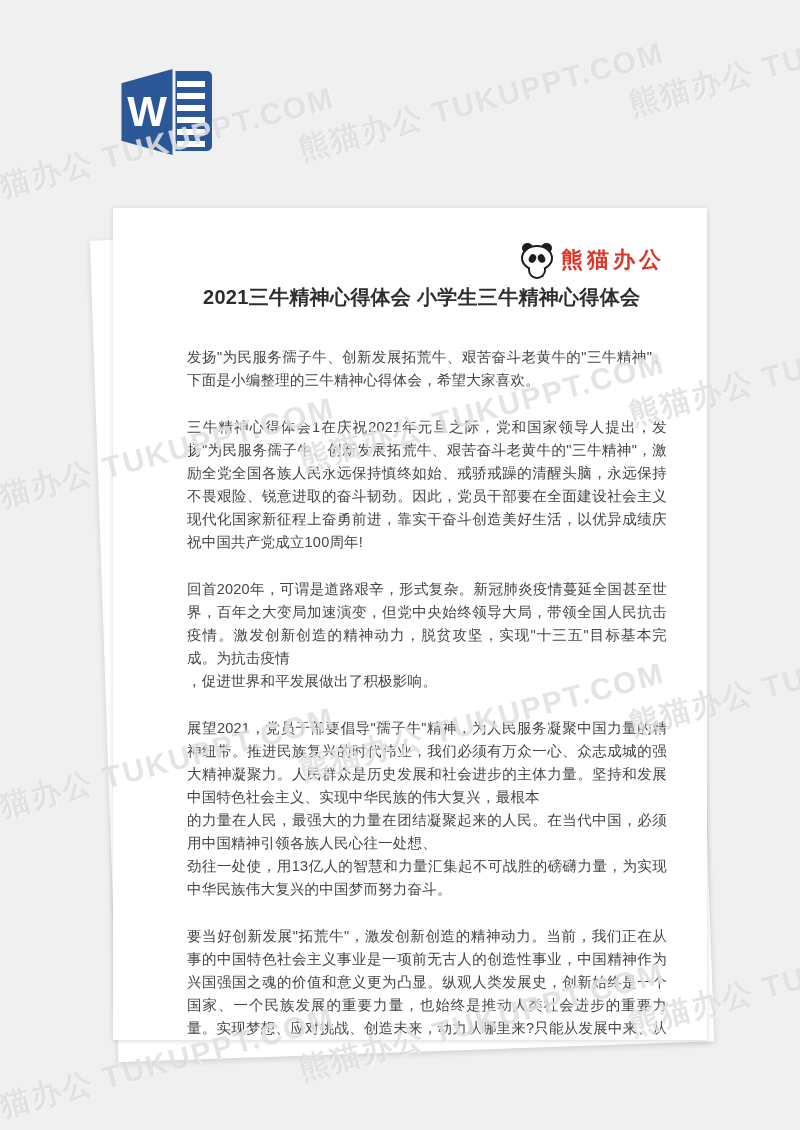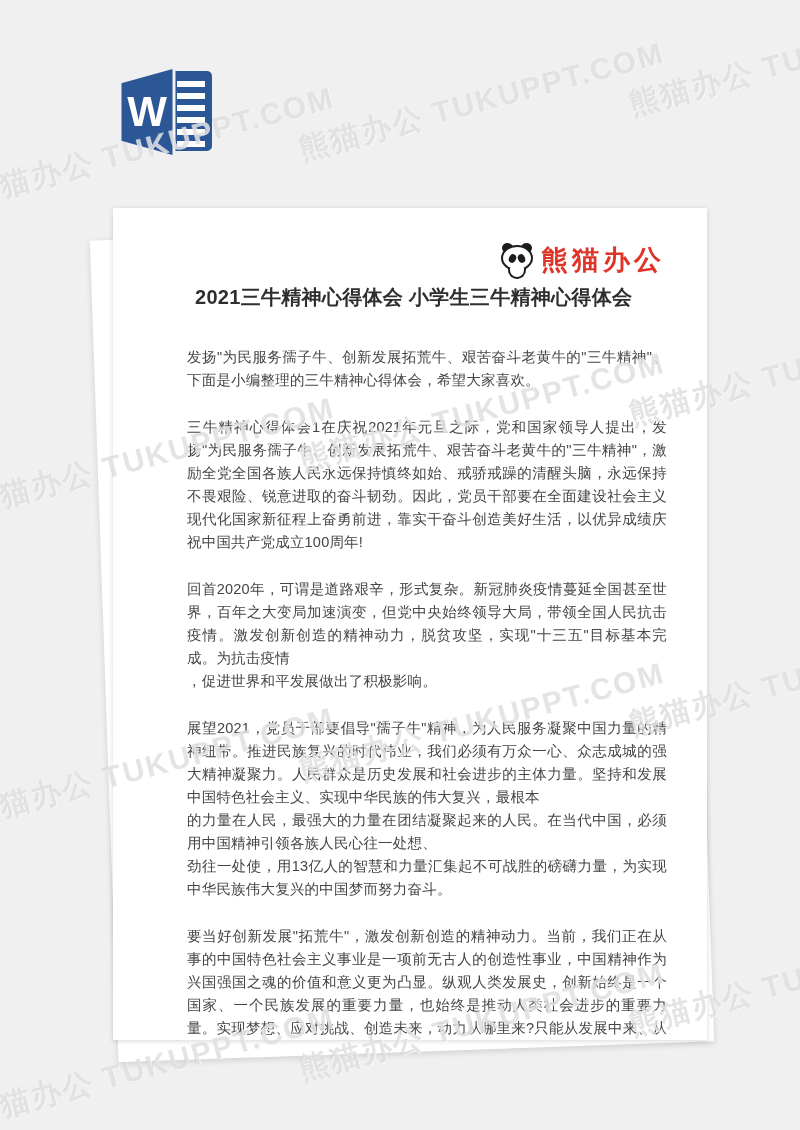--- a/index.html
+++ b/index.html
@@ -36,26 +36,26 @@
 
   
   .brand-row { display: flex; justify-content: flex-end; align-items: center; gap: 8px; height: 40px; margin: 0 2px 4px 0; }
   .panda { position: relative; width: 32px; height: 37px; flex: 0 0 auto; }
   .panda .ear { position: absolute; top: 1px; width: 11px; height: 10px; border-radius: 50%; background: #1c1c1c; }
   .panda .ear.l { left: 1px; } .panda .ear.r { right: 1px; }
   .panda .face { position: absolute; top: 3px; left: 0; width: 32px; height: 26px; background: #fff; border: 2px solid #1c1c1c; border-radius: 50%; box-sizing: border-box; }
   .panda .eye { position: absolute; top: 12px; width: 7px; height: 9px; background: #1c1c1c; border-radius: 50%; transform: rotate(25deg); }
   .panda .eye.l { left: 8px; } .panda .eye.r { right: 8px; transform: rotate(-25deg); }
   .panda .tummy { position: absolute; bottom: 0; left: 7px; width: 18px; height: 11px; background: #fff; border: 2px solid #1c1c1c; border-top: 0; border-radius: 0 0 9px 9px; box-sizing: border-box; }
-  .brand-name { font-size: 27px; font-weight: 800; color: #df3429; letter-spacing: 4px; }
+  .brand-name { font-size: 22px; font-weight: 800; color: #df3429; letter-spacing: 4px; }
 
   
   .doc-title {
     font-size: 20px; line-height: 26px; font-weight: 700;
-    color: #2e2e2e; letter-spacing: 0.3px; margin: 4px 0 36px 8px;
+    color: #2e2e2e; letter-spacing: 0.3px; margin: 4px 0 36px 16px;
   }
   .doc-body p {
     font-size: 14.5px; line-height: 23px; color: #454545;
     text-align: justify; white-space: pre-line;
     margin: 0 0 24px 0; letter-spacing: 0.2px;
   }
 
   
   .wm-layer { position: absolute; left: 0; top: 0; width: 800px; height: 1130px; z-index: 50; pointer-events: none; }
   .wm {

